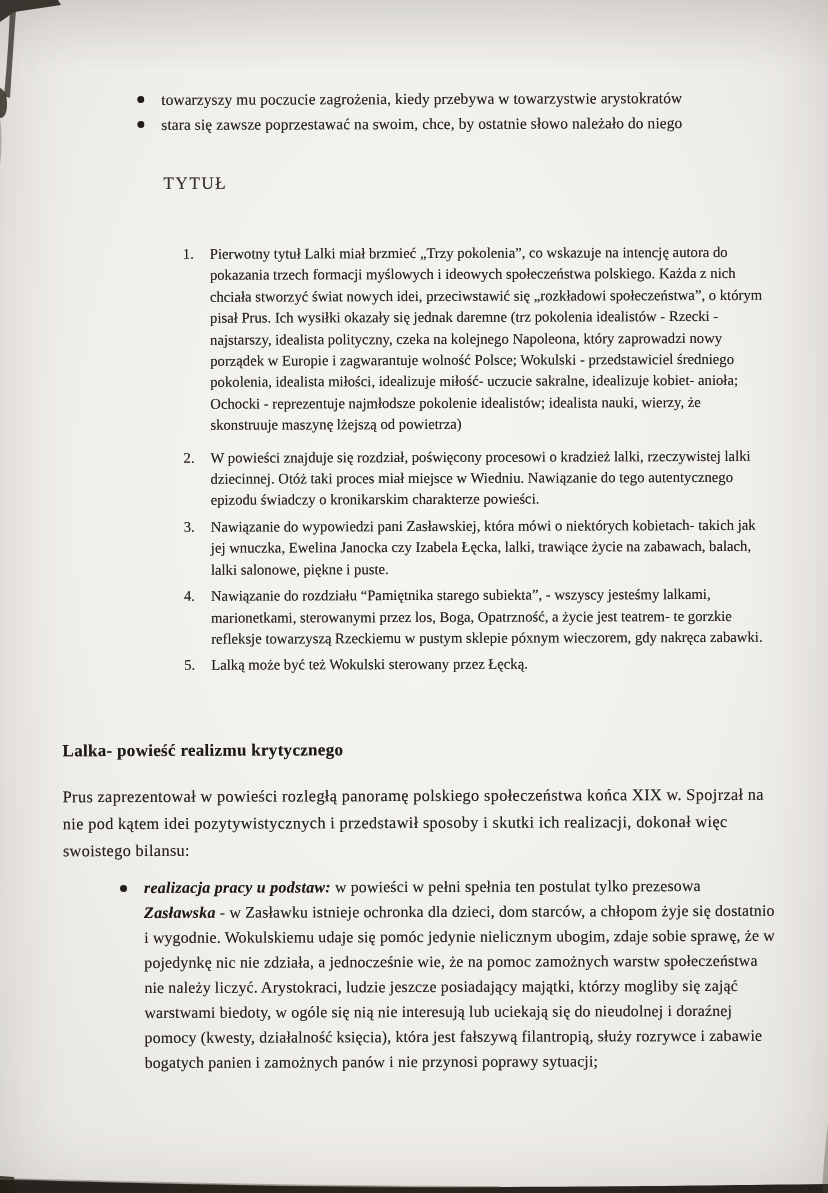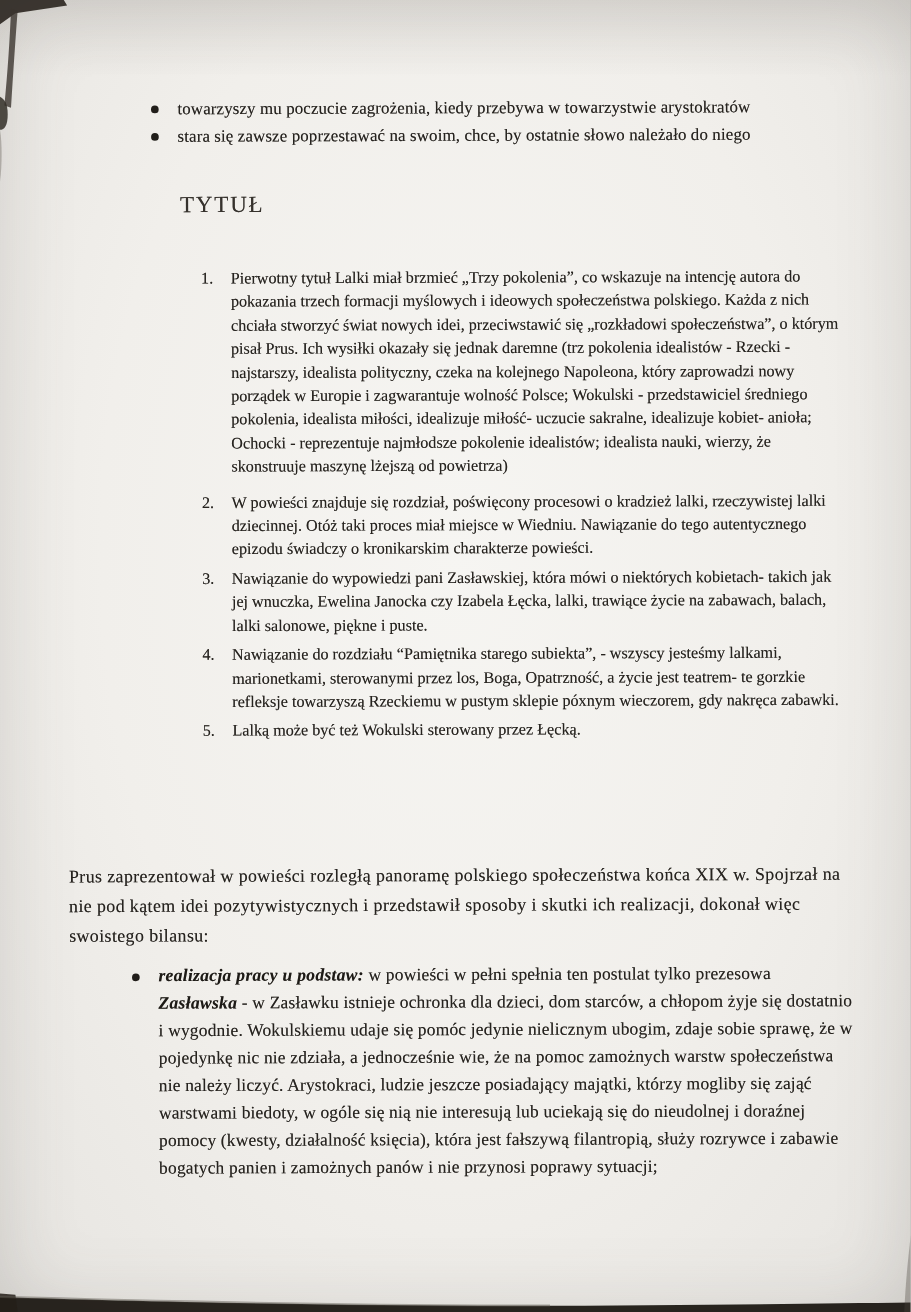--- a/index.html
+++ b/index.html
@@ -26,21 +26,21 @@
     position:absolute;inset:0;
     transform:rotate(-0.2deg);
     color:#26231f;
     text-shadow:0 0 .6px rgba(45,42,38,.55);
   }
   
   .top-bullets{position:absolute;left:139px;top:86px;width:608px;}
   .b-row{display:flex;align-items:flex-start;line-height:25px;font-size:15.4px;letter-spacing:.1px;}
   .dot{flex:0 0 auto;width:7px;height:7px;border-radius:50%;background:#211e1a;margin:9px 17px 0 0;}
   
-  .tytul{position:absolute;left:165px;top:173px;font-size:21px;letter-spacing:1.6px;color:#36322d;}
+  .tytul{position:absolute;left:165px;top:173px;font-size:17px;letter-spacing:1.6px;color:#36322d;}
   
   .numbered{position:absolute;left:184px;top:243px;width:584px;margin:0;padding:0;list-style:none;}
   .numbered li{display:flex;font-size:14.7px;line-height:21.4px;letter-spacing:0;}
   .numbered li + li{margin-top:5px;}
   .numbered li.gap-lg{margin-top:11px;}
   .numbered .num{flex:0 0 27px;}
   .numbered .txt{flex:1;}
   
   .sec-head{position:absolute;left:62px;top:740px;margin:0;font-size:17px;font-weight:bold;letter-spacing:.3px;color:#1e1b17;}
   
@@ -92,20 +92,21 @@
       <li>
         <span class="num">4.</span>
         <span class="txt">Nawiązanie do rozdziału “Pamiętnika starego subiekta”, - wszyscy jesteśmy lalkami, marionetkami, sterowanymi przez los, Boga, Opatrzność, a życie jest teatrem- te gorzkie refleksje towarzyszą Rzeckiemu w pustym sklepie póxnym wieczorem, gdy nakręca zabawki.</span>
       </li>
       <li>
         <span class="num">5.</span>
         <span class="txt">Lalką może być też Wokulski sterowany przez Łęcką.</span>
       </li>
     </ol>
 
+    <h2 class="sec-head">Lalka- powieść realizmu krytycznego</h2>
 
     <p class="intro">Prus zaprezentował w powieści rozległą panoramę polskiego społeczeństwa końca XIX w. Spojrzał na nie pod kątem idei pozytywistycznych i przedstawił sposoby i skutki ich realizacji,  dokonał więc swoistego bilansu:</p>
 
     <div class="big-bullet">
       <span class="dot"></span>
       <span class="txt"><b>realizacja pracy u podstaw:</b><span> w powieści w pełni spełnia ten postulat tylko prezesowa </span><b>Zasławska</b><span> - w Zasławku istnieje ochronka dla dzieci, dom starców, a chłopom żyje się dostatnio i wygodnie. Wokulskiemu udaje się pomóc jedynie nielicznym ubogim, zdaje sobie sprawę, że w pojedynkę nic nie zdziała, a jednocześnie wie, że na pomoc zamożnych warstw społeczeństwa nie należy liczyć. Arystokraci, ludzie jeszcze posiadający majątki, którzy mogliby się zająć warstwami biedoty, w ogóle się nią nie interesują lub uciekają się do nieudolnej i doraźnej pomocy (kwesty, działalność księcia), która jest fałszywą filantropią, służy rozrywce i zabawie bogatych panien i zamożnych panów i nie przynosi poprawy sytuacji;</span></span>
     </div>
 
   </div>
 

